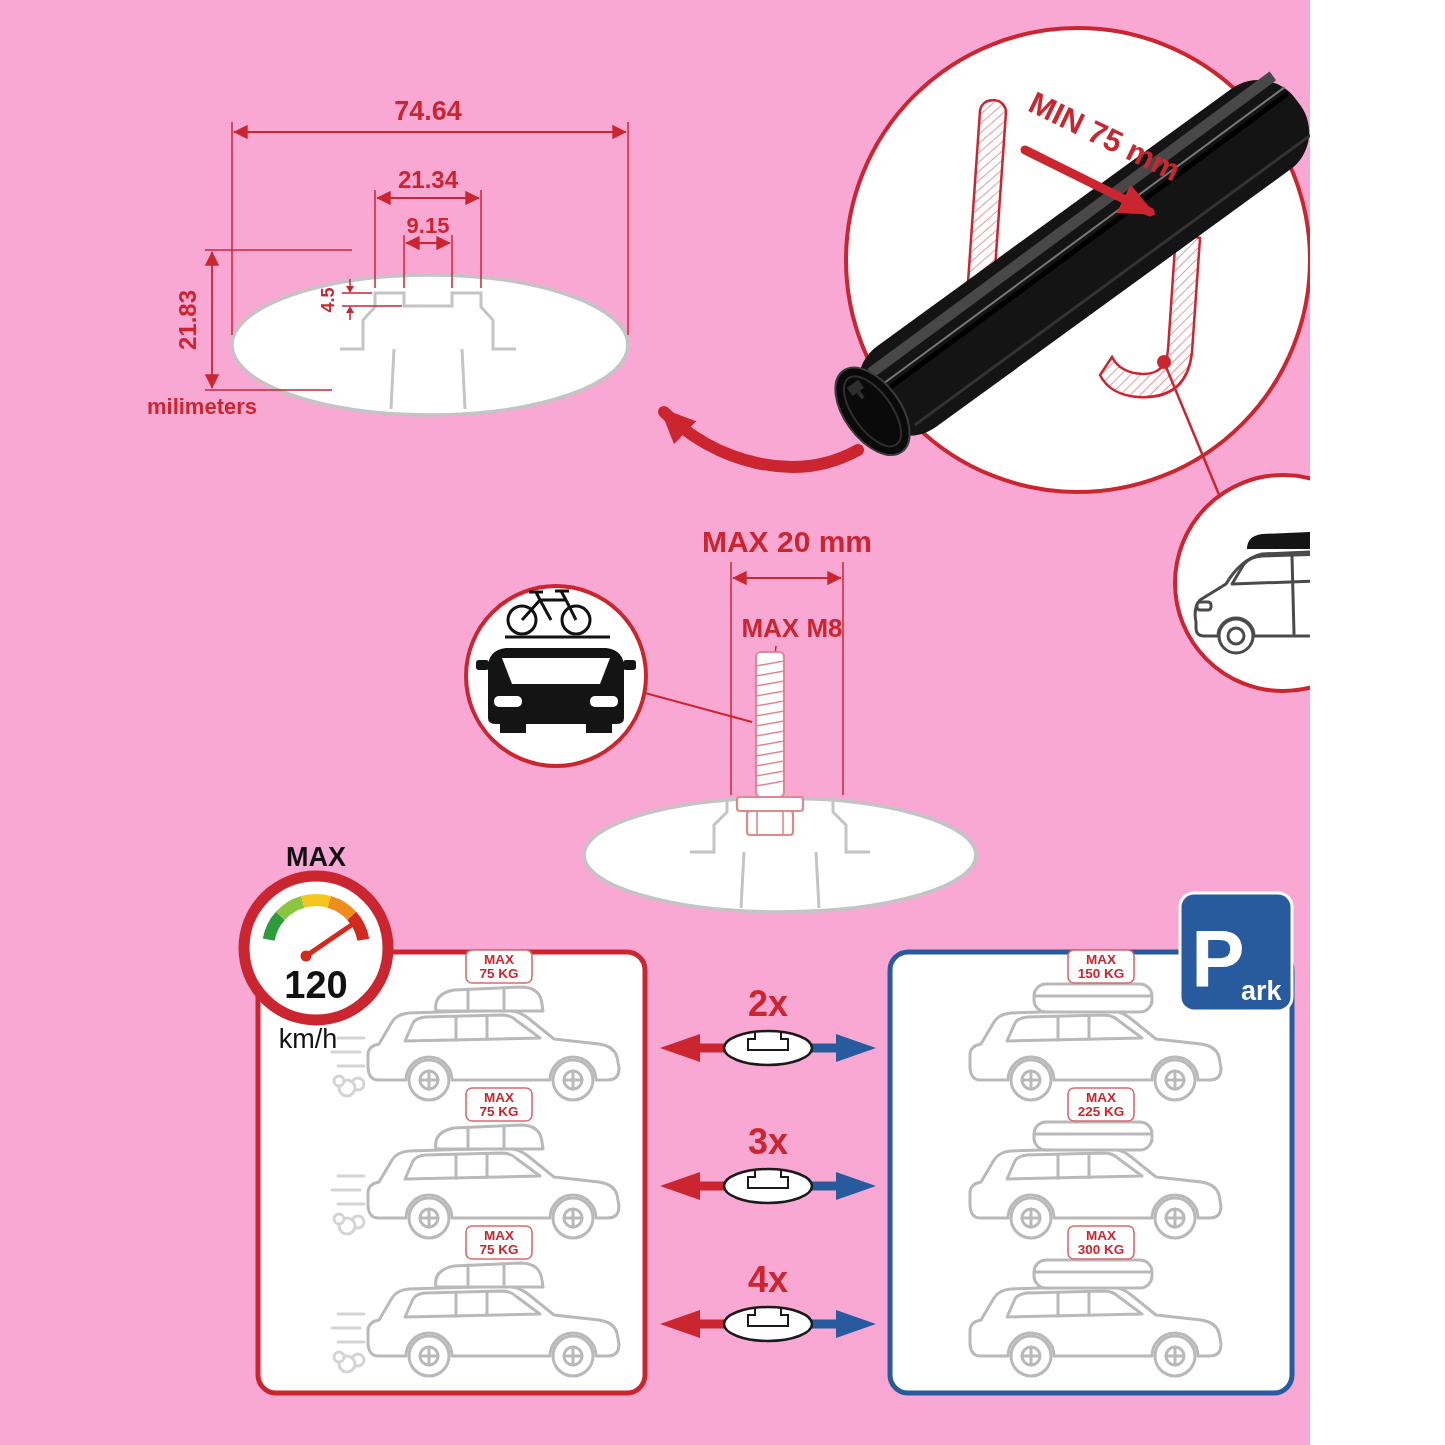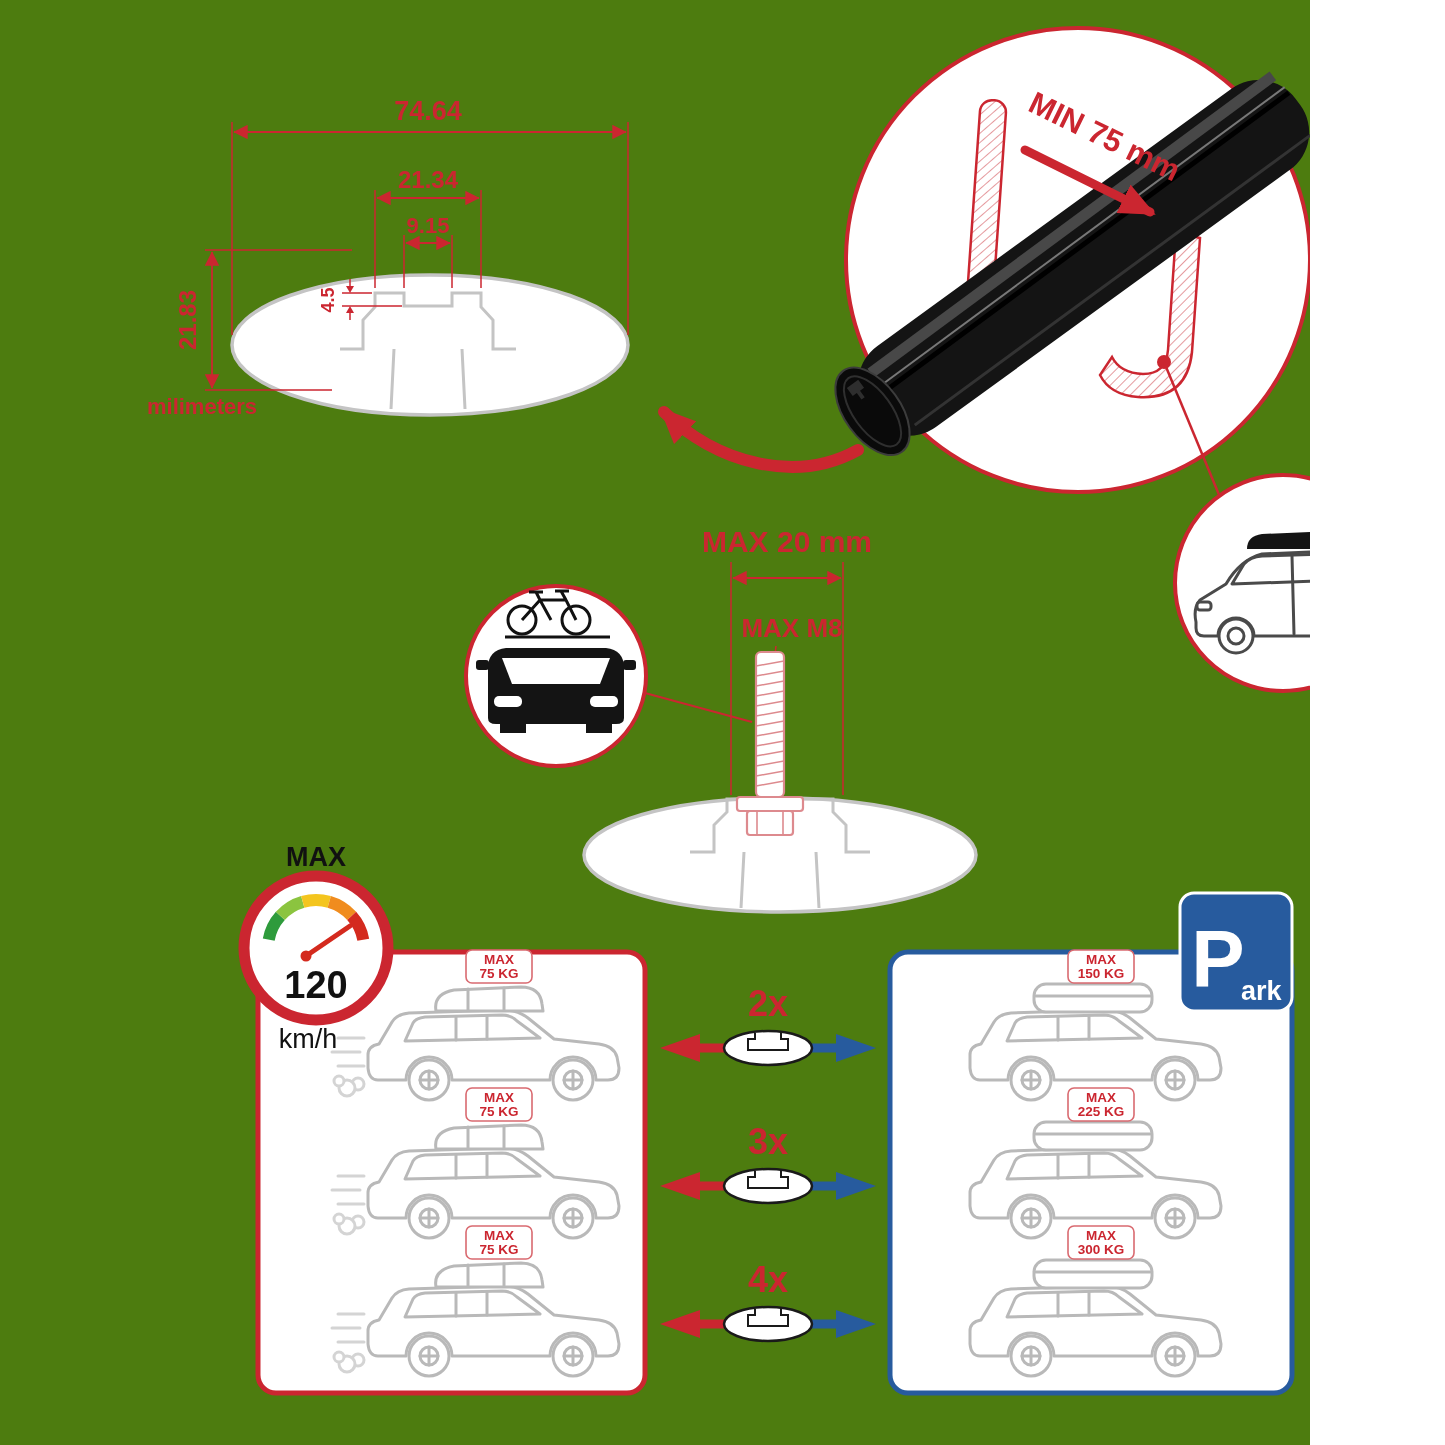--- a/index.html
+++ b/index.html
@@ -1,16 +1,16 @@
 <!DOCTYPE html>
 <html><head>
 <meta charset="utf-8">
 <style>
   html,body{margin:0;padding:0;background:#ffffff;}
-  .stage{width:1310px;height:1445px;position:relative;background:#4d7c0f;overflow:hidden;}
+  .stage{width:1310px;height:1445px;position:relative;background:#f9a8d4;overflow:hidden;}
   svg{display:block;}
   text{font-family:"Liberation Sans",sans-serif;}
   .dim{stroke:#cb2630;stroke-width:1.8;fill:none;}
   .ext{stroke:#cb2630;stroke-width:1.5;fill:none;}
   .dimtxt{fill:#cb2630;font-weight:bold;text-anchor:middle;}
   .gray{stroke:#c4c4c4;stroke-width:3.5;fill:#ffffff;}
   .grayln{stroke:#c4c4c4;stroke-width:3;fill:none;}
   .car-line{fill:#ffffff;stroke:#b9b9b9;stroke-width:3;stroke-linejoin:round;stroke-linecap:round;}
   .car-fx{stroke:#d4d4d4;stroke-width:3;fill:#ffffff;stroke-linecap:round;}
   .tag-box{fill:#ffffff;stroke:#d96a70;stroke-width:1.6;}

